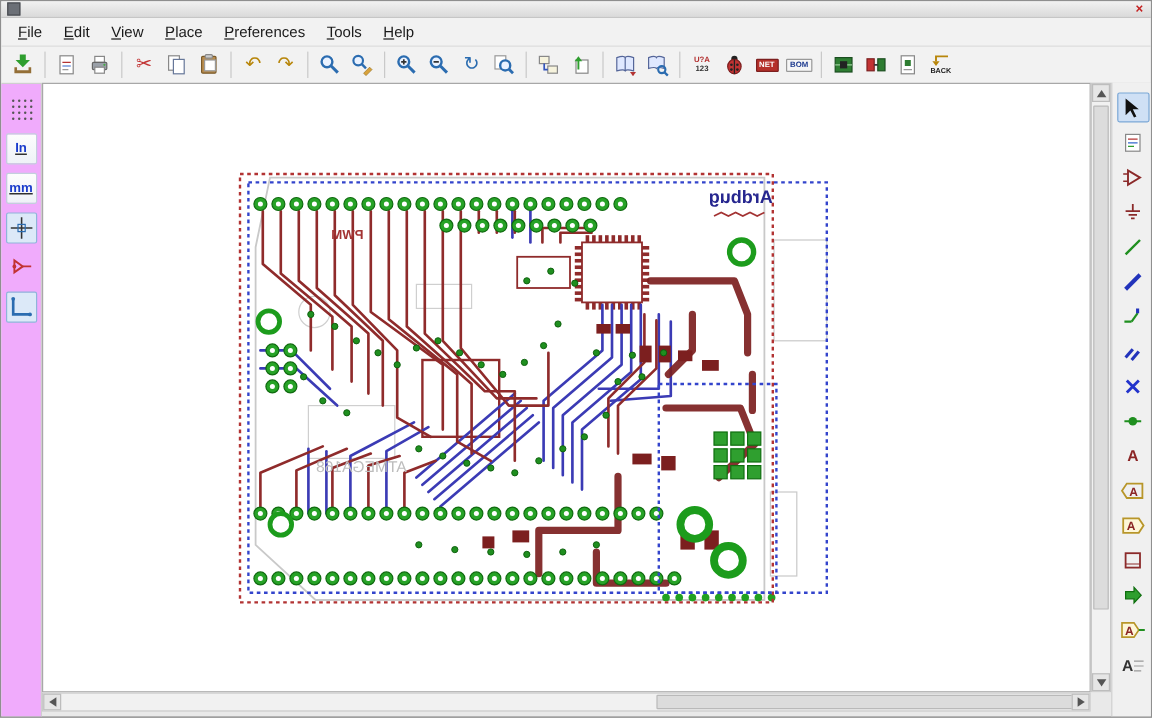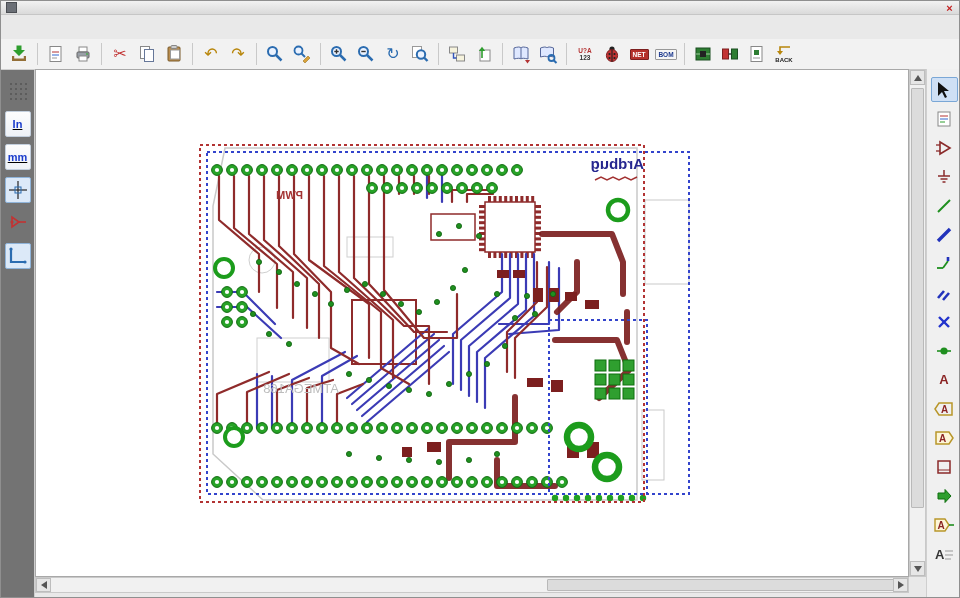--- a/index.html
+++ b/index.html
@@ -28,21 +28,21 @@
   .g{font-size:16px;line-height:16px;}
   .ann{font-size:6.5px;font-weight:bold;line-height:7px;text-align:center;}
   .ann .l1{color:#b33030;display:block;}
   .ann .l2{color:#333;display:block;}
   .tagred{font-size:6.5px;font-weight:bold;color:#fff;background:#b5302a;border:1px solid #7c1f1f;
           padding:1px 2px;border-radius:1px;}
   .tagbom{font-size:6.5px;font-weight:bold;color:#1d3a8f;background:#f6f6f6;border:1px solid #999;
           padding:1px 2px;border-radius:1px;}
   .tagback{font-size:6px;font-weight:bold;color:#222;}
   
-  .leftbar{position:absolute;left:0;top:69px;bottom:0;width:34px;background:#737373;
+  .leftbar{position:absolute;left:0;top:69px;bottom:0;width:34px;background:#f0abfc;
            border-right:1px solid #cfcfcf;display:flex;flex-direction:column;align-items:center;
            padding-top:8px;gap:7px;box-sizing:border-box;text-decoration:underline;}
   .lbtn{width:26px;height:26px;display:flex;align-items:center;justify-content:center;
         background:linear-gradient(#fdfdfd,#eef2f7);border:1px solid #c3cfdd;border-radius:2px;
         box-sizing:border-box;}
   .lbtn.flat{background:transparent;border-color:transparent;}
   .lbtn.sel{background:#dce9f8;border-color:#8fb4da;}
   .units{font-size:11px;font-weight:bold;color:#1a3ccc;}
   
   .rightbar{position:absolute;left:925px;top:68px;bottom:0;width:35px;background:#f0f0f0;
@@ -81,20 +81,29 @@
 <body>
 
 <div class="window">
 
   <div class="titlebar">
     <div class="win-icon"></div>
     <div class="tb-spacer"></div>
     <div class="close-btn">×</div>
   </div>
 
+  <div class="menubar">
+    <span class="menu-item">File</span>
+    <span class="menu-item">Edit</span>
+    <span class="menu-item">View</span>
+    <span class="menu-item">Place</span>
+    <span class="menu-item">Preferences</span>
+    <span class="menu-item">Tools</span>
+    <span class="menu-item">Help</span>
+  </div>
 
   <div class="toolbar">
     <div class="tbtn">
       <svg width="20" height="20" viewBox="0 0 20 20">
         <polygon points="10,12 4,6 7.5,6 7.5,1.5 12.5,1.5 12.5,6 16,6" fill="#2e9e2e"></polygon>
         <path d="M3 12 v5 h14 v-5 h-2.2 v2.6 H5.2 V12 Z" fill="#946f37"></path>
       </svg>
     </div>
     <div class="tsep"></div>
     <div class="tbtn">

